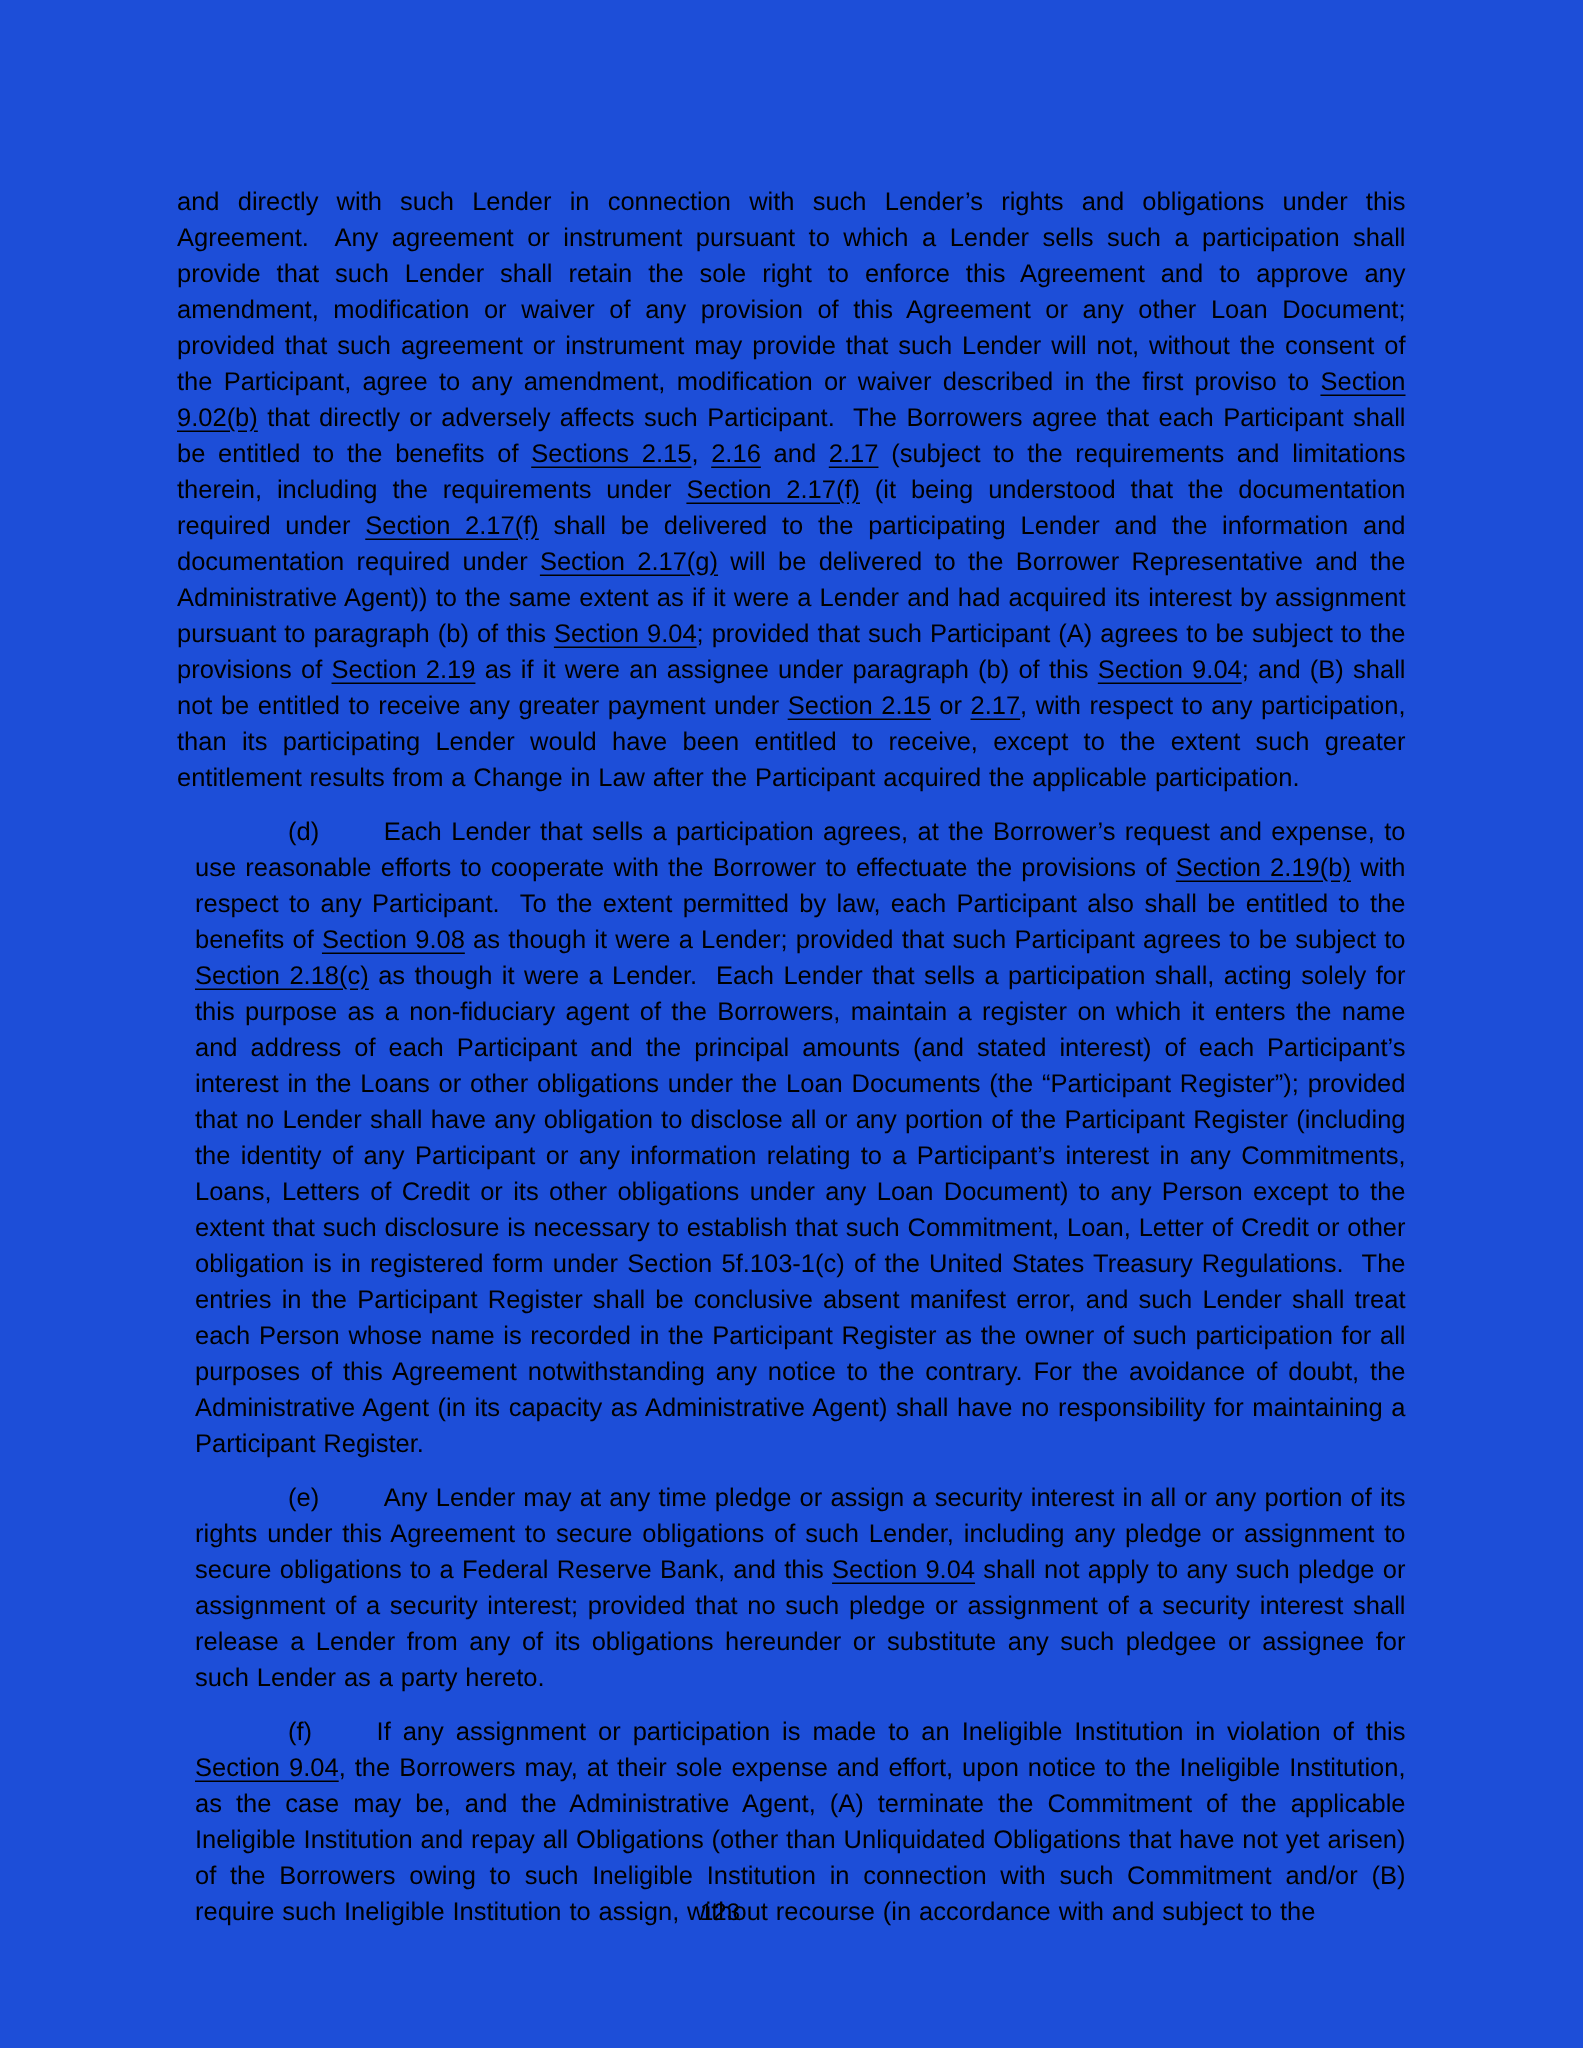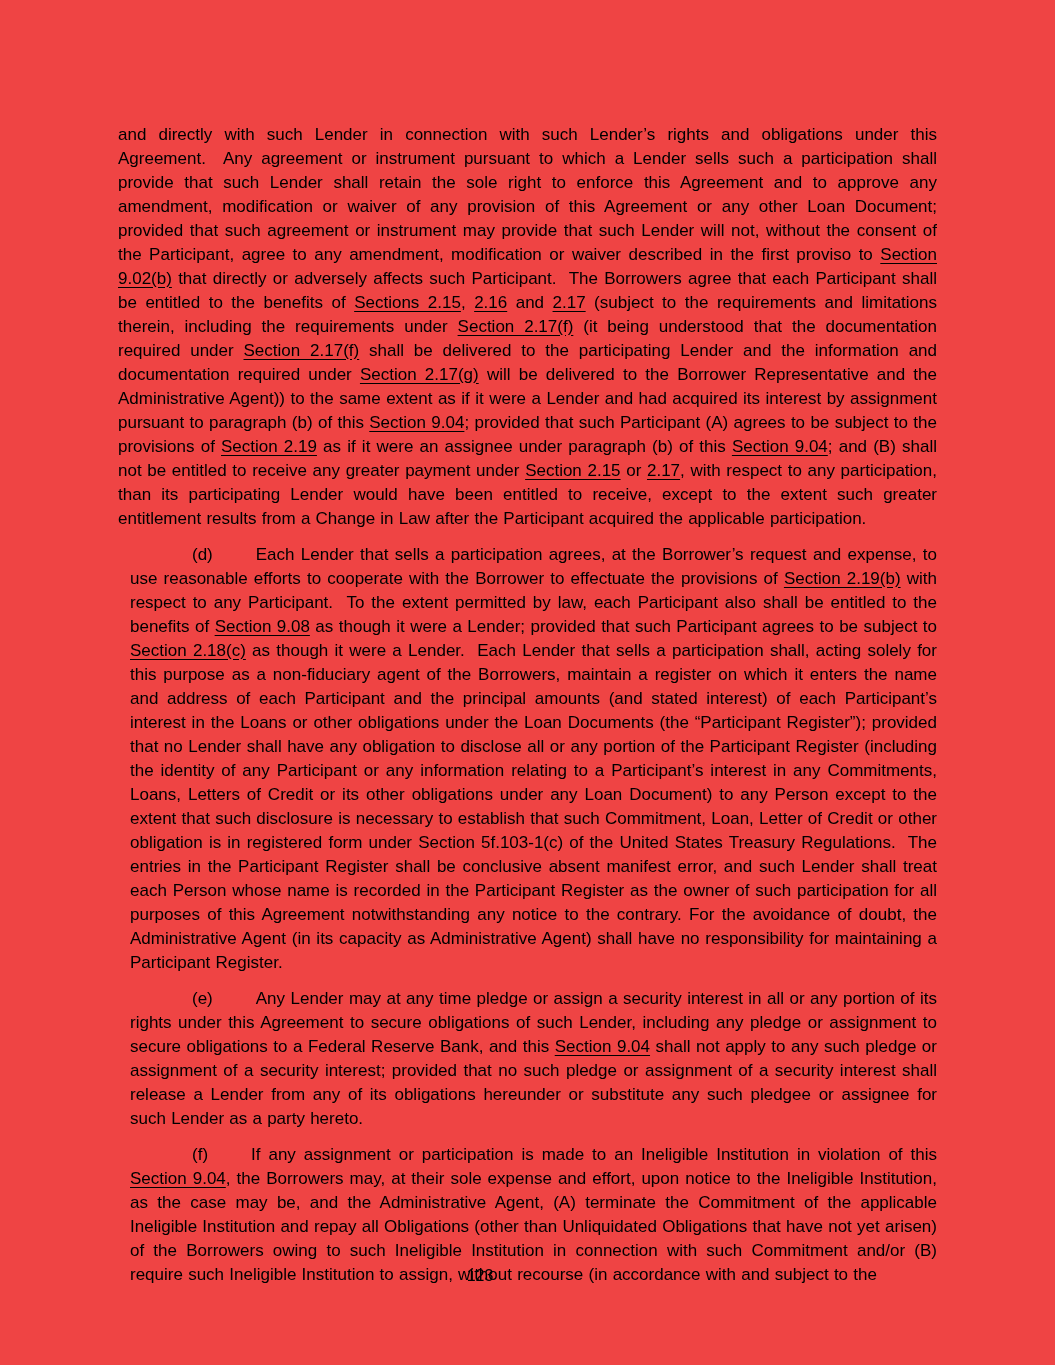--- a/index.html
+++ b/index.html
@@ -4,21 +4,21 @@
 <style>
   html, body {
     margin: 0;
     padding: 0;
     background: #ffffff;
   }
   .page {
     position: relative;
     width: 1055px;
     height: 1365px;
-    background: #ef4444;
+    background: #1d4ed8;
     font-family: "Liberation Sans", sans-serif;
     color: #000000;
     overflow: hidden;
   }
   .content {
     position: absolute;
     left: 118px;
     top: 123px;
     width: 819px;
   }

